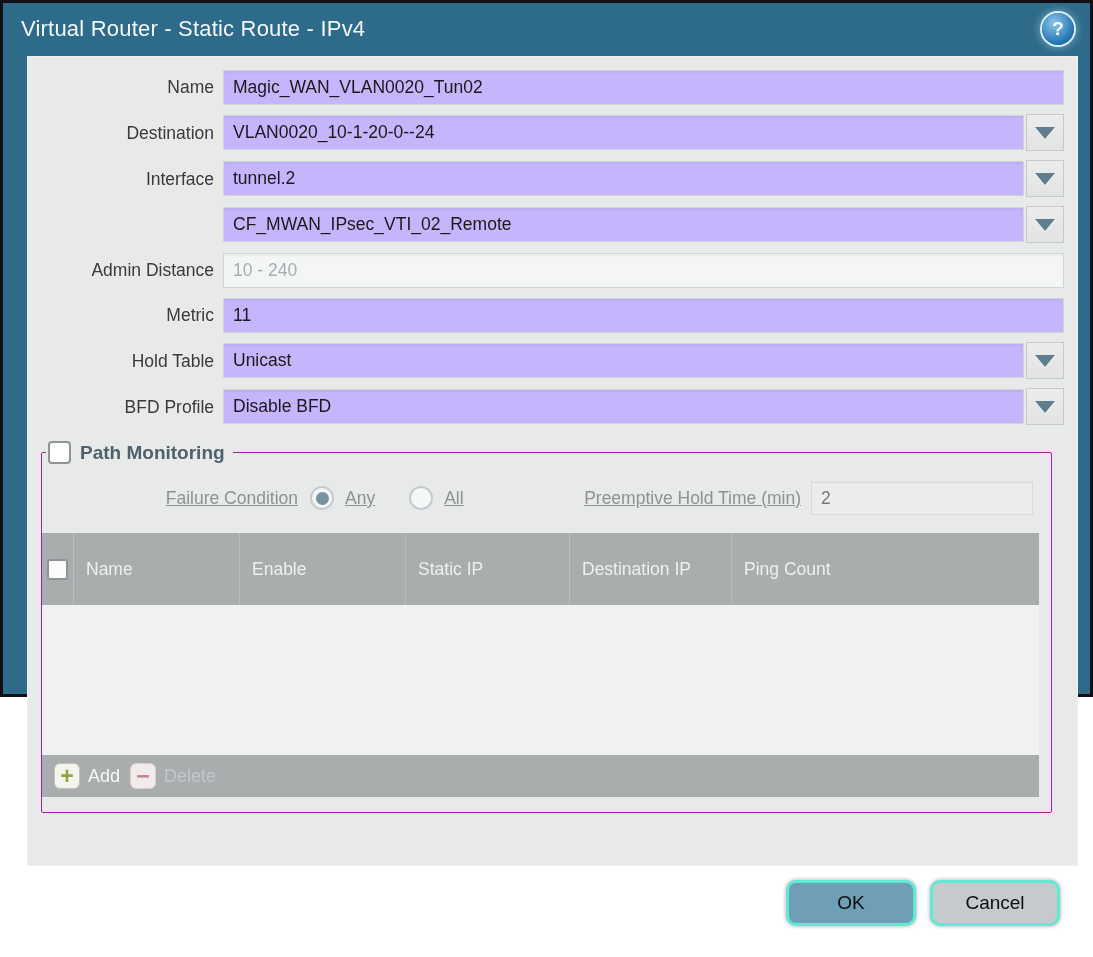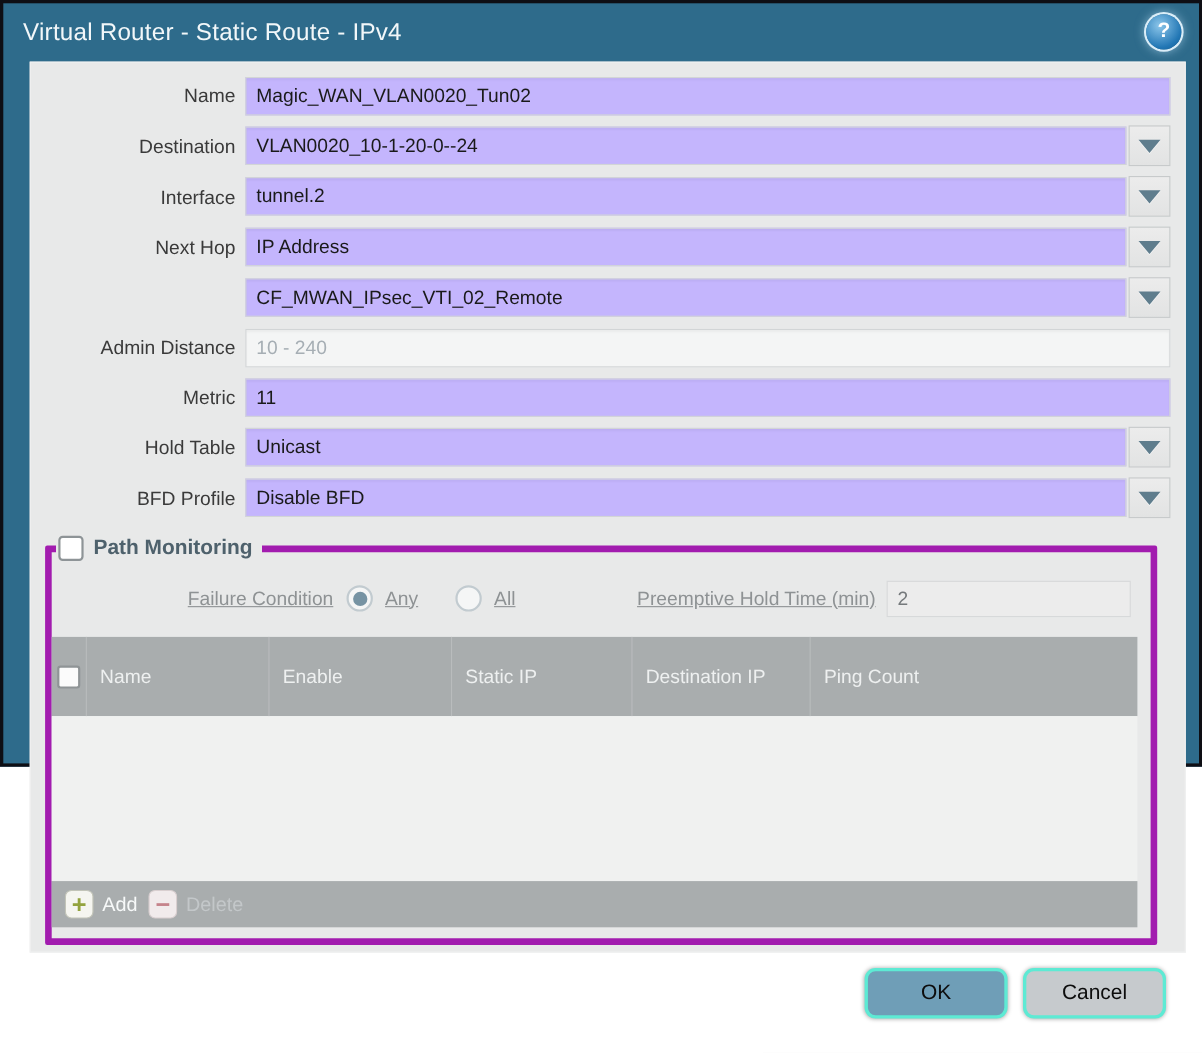--- a/index.html
+++ b/index.html
@@ -71,21 +71,21 @@
   .dd-arrow {
     width: 0; height: 0;
     border-left: 10px solid transparent;
     border-right: 10px solid transparent;
     border-top: 12px solid #5f7d8d;
     filter: drop-shadow(0 1px 0 rgba(255,255,255,.6));
   }
   
   fieldset.pm {
     margin: 16px 12px 0 13px;
-    border: 6px solid #a21caf;
+    border: 1px solid #a21caf;
     border-radius: 2px;
     padding: 0 0 10px 0;
     height: 372px;
   }
   legend.pm-legend {
     margin-left: 4px; padding: 0 8px 0 2px;
     display: flex; align-items: center; gap: 9px;
   }
   .pm-checkbox {
     width: 23px; height: 23px;
@@ -212,29 +212,20 @@
     <div class="form-row">
       <span class="lbl">Interface</span>
       <div class="field">
         <input type="text" value="tunnel.2" style="">
         <div class="dd-btn">
           <div class="dd-arrow"></div>
         </div>
       </div>
     </div>
 
-    <div class="form-row">
-      <span class="lbl">Next Hop</span>
-      <div class="field">
-        <input type="text" value="IP Address" style="">
-        <div class="dd-btn">
-          <div class="dd-arrow"></div>
-        </div>
-      </div>
-    </div>
 
     <div class="form-row">
       <span class="lbl"></span>
       <div class="field">
         <input type="text" value="CF_MWAN_IPsec_VTI_02_Remote" style="">
         <div class="dd-btn">
           <div class="dd-arrow"></div>
         </div>
       </div>
     </div>

